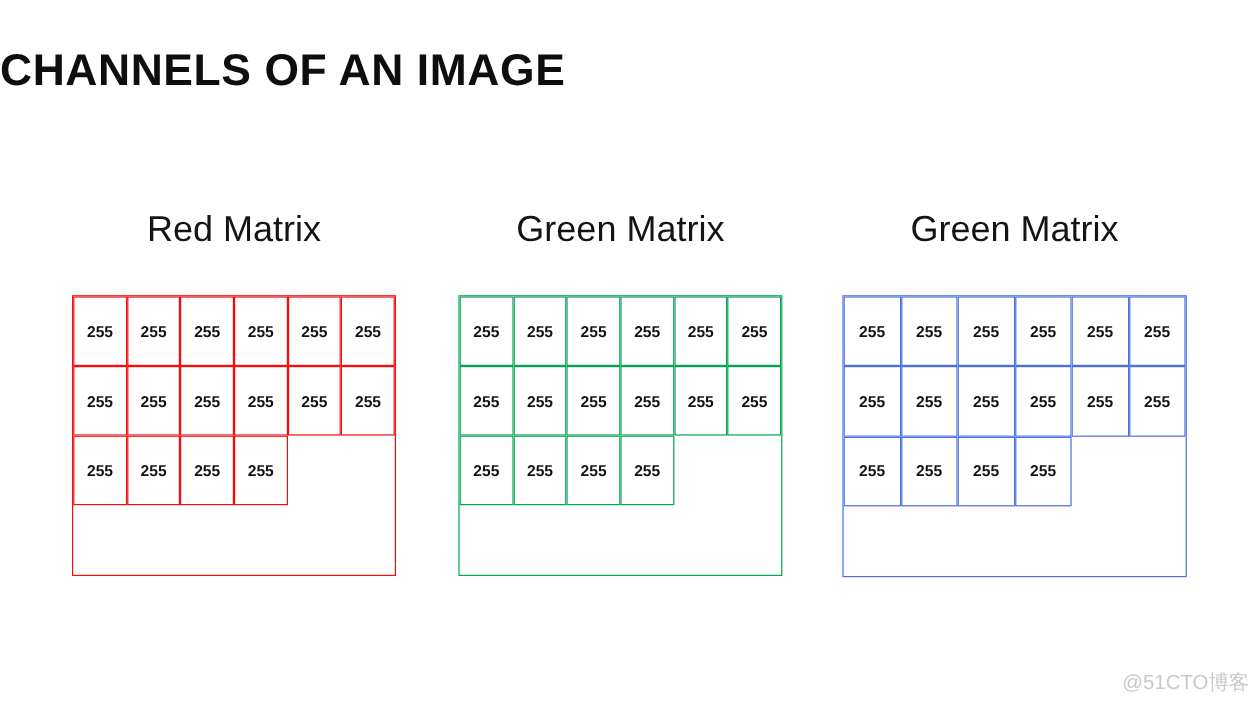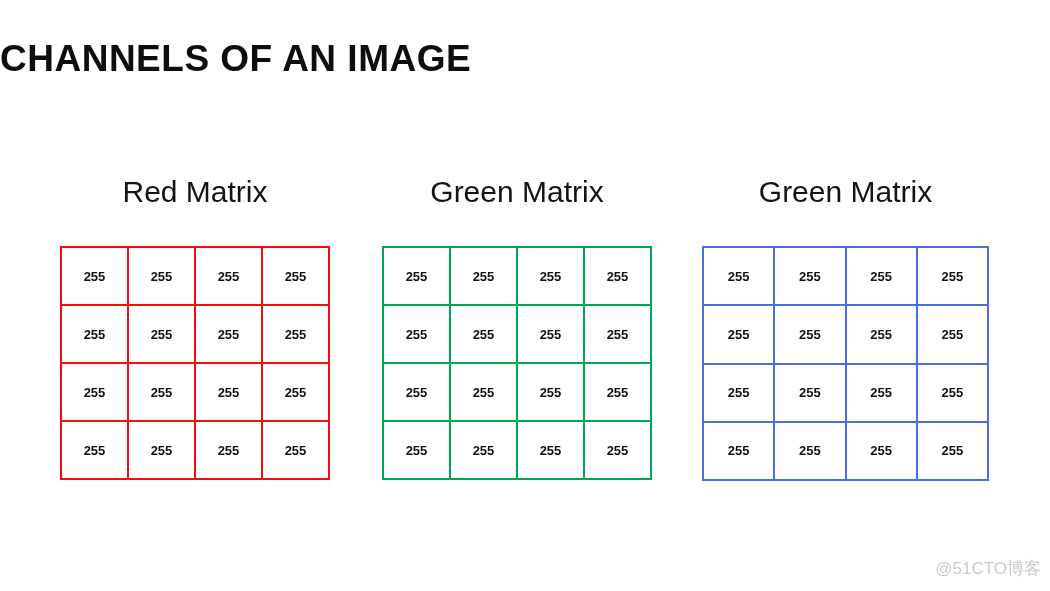--- a/index.html
+++ b/index.html
@@ -36,21 +36,21 @@
     font-weight: 400;
     color: #141414;
   }
   .label-0 { left: 60px;  width: 270px; }
   .label-1 { left: 382px; width: 270px; }
   .label-2 { left: 702px; width: 287px; }
   .matrix-grid {
     position: absolute;
     top: 246px;
     display: grid;
-    grid-template-columns: repeat(4, 1fr);
+    grid-template-columns: repeat(6, 1fr);
     grid-template-rows: repeat(4, 1fr);
     box-sizing: border-box;
     border: 1px solid var(--mcolor, #000);
     background: #ffffff;
   }
   .grid-0 { left: 60px;  width: 270px; height: 234px; }
   .grid-1 { left: 382px; width: 270px; height: 234px; }
   .grid-2 { left: 702px; width: 287px; height: 235px; }
   .cell {
     box-sizing: border-box;

